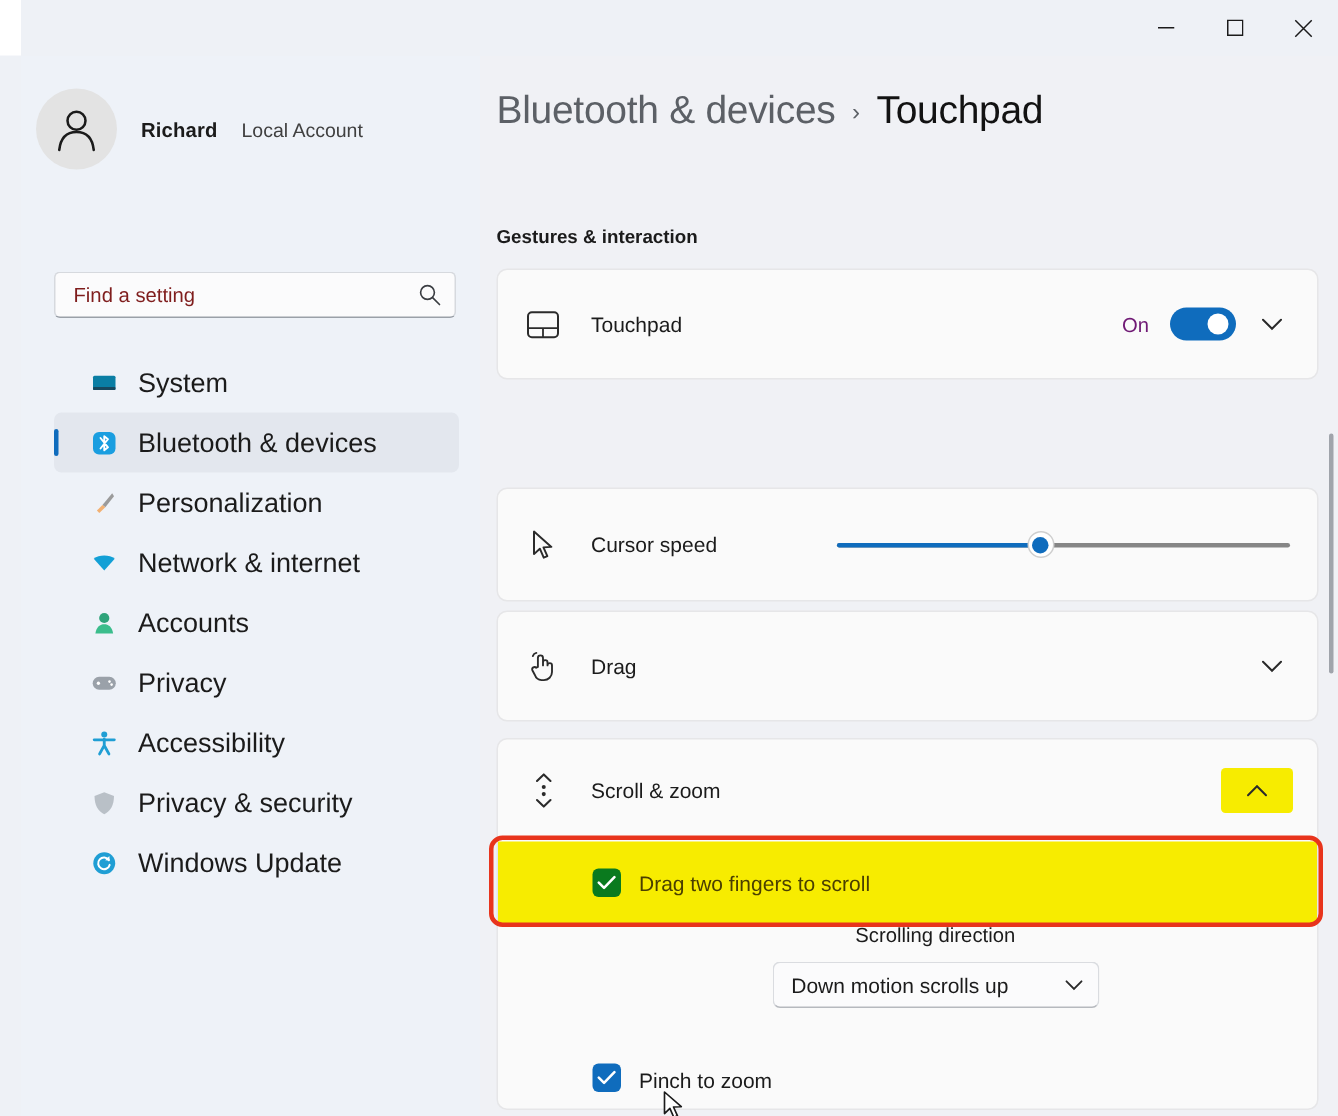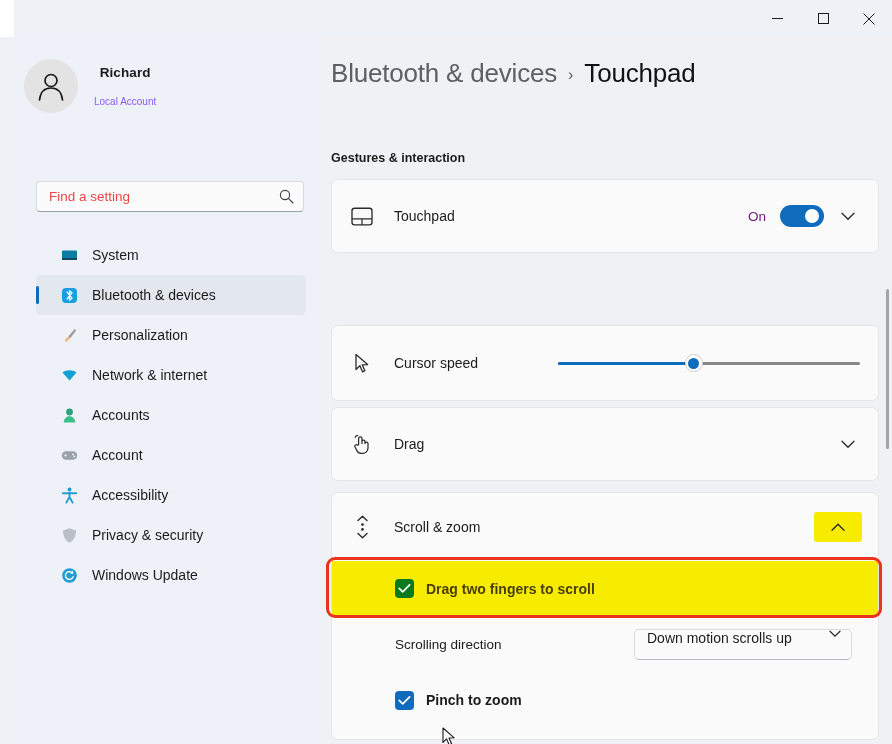--- a/index.html
+++ b/index.html
@@ -71,50 +71,50 @@
   }
   .avatar {
     width: 54px;
     height: 54px;
     border-radius: 50%;
     background: #e3e3e3;
     display: flex;
     align-items: center;
     justify-content: center;
   }
-  .acct-text { display: flex; flex-direction: column; gap: 16px; align-items: center; }
+  .acct-text { display: flex; flex-direction: row; gap: 16px; }
   .acct-name {
     font-size: 13.5px;
     font-weight: 700;
     color: #1b1b1b;
     letter-spacing: .1px;
   }
   .acct-sub {
-    font-size: 10px;
-    color: #8b5cf6;
+    font-size: 13px;
+    color: #404040;
   }
 
   .searchbox {
     position: absolute;
     top: 144px;
     left: 22px;
     width: 268px;
     height: 31px;
     background: #fbfbfc;
     border: 1px solid #d6d9de;
     border-bottom: 1px solid #9aa0a8;
     border-radius: 4px;
     display: flex;
     align-items: center;
     padding: 0 9px 0 12px;
   }
   .search-ph {
     flex: 1;
     font-size: 13.5px;
-    color: #ef4444;
+    color: #7f1d1d;
   }
   .search-ico { color: #3a3d42; display: flex; }
 
   .navlist {
     position: absolute;
     top: 198px;
     left: 22px;
     width: 270px;
   }
   .navitem {
@@ -139,21 +139,21 @@
   }
   .nav-ico {
     width: 18px;
     height: 18px;
     display: flex;
     align-items: center;
     justify-content: center;
     flex: 0 0 18px;
   }
   .nav-label {
-    font-size: 14px;
+    font-size: 18px;
     color: #1b1b1b;
   }
 
   
   .content {
     position: absolute;
     top: 37px;
     left: 320px;
     width: 572px;
     height: 707px;
@@ -305,21 +305,20 @@
   .subrow {
     display: flex;
     align-items: center;
     padding-left: 63px;
     background: #fafafa;
   }
   .subrow .cb-label {
     font-size: 14px;
     color: #1b1b1b;
     margin-left: 12px;
-    font-weight: bold;
   }
   .cbox {
     width: 19px;
     height: 19px;
     border-radius: 4px;
     background: #0f6cbd;
     display: flex;
     align-items: center;
     justify-content: center;
     flex: 0 0 19px;
@@ -330,20 +329,21 @@
     color: #1b1b1b;
   }
   .dropdown {
     width: 218px;
     height: 31px;
     background: #fbfbfc;
     border: 1px solid #dadce0;
     border-bottom-color: #b6b9be;
     border-radius: 5px;
     display: flex;
+    align-items: center;
     padding: 0 10px 0 12px;
   }
   .dd-value {
     flex: 1;
     font-size: 14px;
     color: #1b1b1b;
   }
   .dd-chev { color: #2b2b2b; display: flex; }
 
   
@@ -479,21 +479,21 @@
 
       <div class="navitem">
         <span class="nav-ico">
           <svg width="17" height="17" viewBox="0 0 17 17">
             <rect x="0.8" y="4.2" width="15.4" height="8.6" rx="4.3" fill="#9aa1a9"></rect>
             <circle cx="4.6" cy="8.5" r="1.1" fill="#ffffff"></circle>
             <circle cx="12" cy="7.4" r="0.85" fill="#ffffff"></circle>
             <circle cx="13.4" cy="9.4" r="0.85" fill="#ffffff"></circle>
           </svg>
         </span>
-        <span class="nav-label">Account</span>
+        <span class="nav-label">Privacy</span>
       </div>
 
       <div class="navitem">
         <span class="nav-ico">
           <svg width="17" height="17" viewBox="0 0 17 17">
             <circle cx="8.5" cy="2.6" r="2" fill="#1f9ed4"></circle>
             <path d="M1.8 6.2 L15.2 6.2" stroke="#1f9ed4" stroke-width="1.9" stroke-linecap="round"></path>
             <path d="M8.5 5.8 L8.5 10 L5.4 15.6 M8.5 10 L11.6 15.6" stroke="#1f9ed4" stroke-width="1.9" fill="none" stroke-linecap="round"></path>
           </svg>
         </span>
@@ -615,33 +615,33 @@
 
       <div class="subrow hl-row" style="height:55px;">
         <span class="cbox" style="background:#0a7a1e;">
           <svg width="13" height="11" viewBox="0 0 13 11">
             <path d="M1.2 5.4 L4.7 8.9 L11.6 1.8" fill="none" stroke="#ffffff" stroke-width="1.7" stroke-linecap="round" stroke-linejoin="round"></path>
           </svg>
         </span>
         <span class="cb-label" style="color:#4a3f00;">Drag two fingers to scroll</span>
       </div>
 
-      <div class="subrow" style="height:56px; padding-left:63px; padding-right:26px;">
+      <div class="subrow" style="height:56px; padding-left:63px; padding-right:26px;flex-direction:column;">
         <span class="sub-setting-label" style="flex:1;">Scrolling direction</span>
         <span class="dropdown">
           <span class="dd-value">Down motion scrolls up</span>
           <span class="dd-chev">
             <svg width="12" height="8" viewBox="0 0 12 8">
               <path d="M1 1.2 L6 6.2 L11 1.2" fill="none" stroke="currentColor" stroke-width="1.25" stroke-linecap="round"></path>
             </svg>
           </span>
         </span>
       </div>
 
-      <div class="subrow" style="height:56px;">
+      <div class="subrow" style="height:56px;align-items:flex-end;">
         <span class="cbox">
           <svg width="13" height="11" viewBox="0 0 13 11">
             <path d="M1.2 5.4 L4.7 8.9 L11.6 1.8" fill="none" stroke="#ffffff" stroke-width="1.7" stroke-linecap="round" stroke-linejoin="round"></path>
           </svg>
         </span>
         <span class="cb-label">Pinch to zoom</span>
       </div>
     </div>
 
     <div class="annot-box" style="top:520px; left:6px; width:556px; height:61px;"></div>

